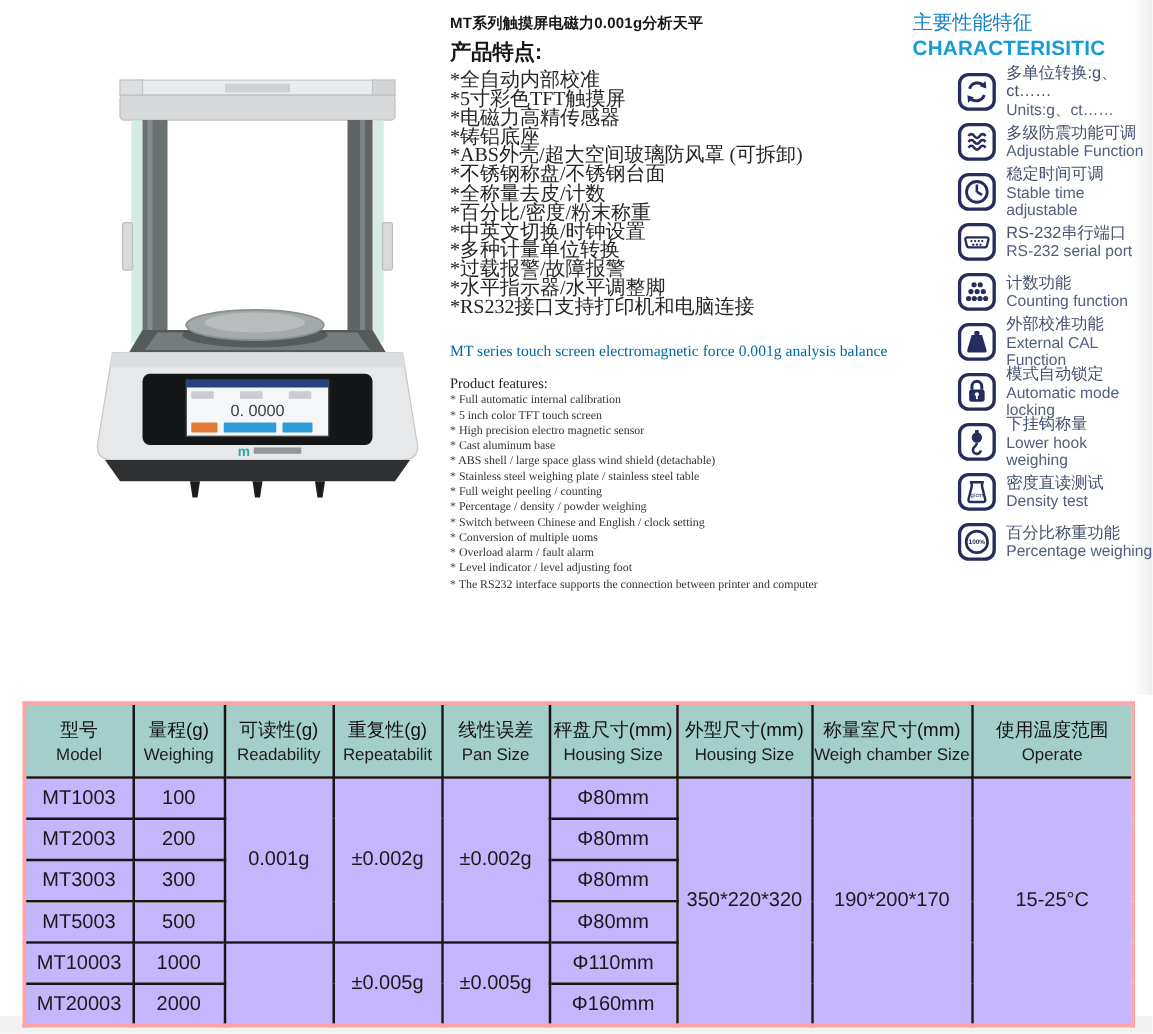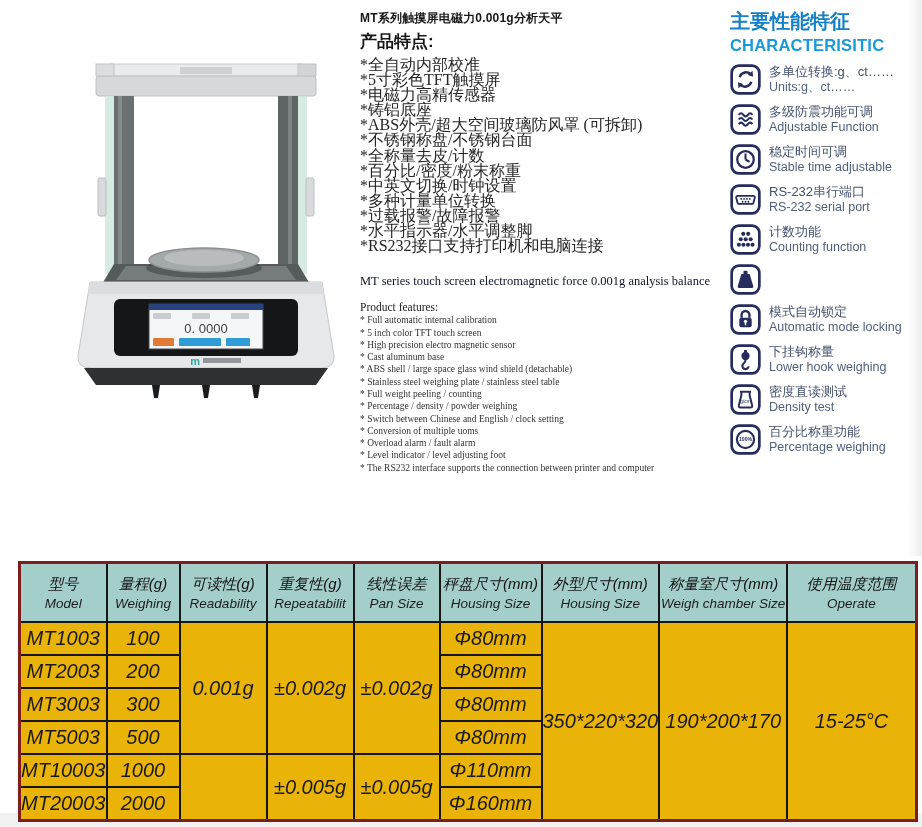--- a/index.html
+++ b/index.html
@@ -14,44 +14,44 @@
 
   
   .photo{position:absolute;left:52px;top:18px;width:308px;height:412px;}
 
   
   .intro{position:absolute;left:360px;top:10px;width:372px;}
   .intro-title{font-size:12px;font-weight:bold;white-space:nowrap;letter-spacing:0.2px;color:#171717;}
   .intro-sub{font-size:17px;font-weight:bold;margin-top:3px;color:#171717;}
   .feat-zh{list-style:none;margin:4px 0 0 0;padding:0;
     font-family:"Liberation Serif",serif;font-size:16px;line-height:15.1px;color:#252525;}
-  .summary-en{font-family:"Liberation Serif",serif;font-size:12.5px;margin-top:21px;color:#0f172a;}
+  .summary-en{font-family:"Liberation Serif",serif;font-size:12.5px;margin-top:21px;color:#0369a1;}
   .feat-en-head{font-family:"Liberation Serif",serif;font-size:11.5px;margin-top:12px;color:#222;}
   .feat-en{list-style:none;margin:1px 0 0 0;padding:0;
     font-family:"Liberation Serif",serif;font-size:9.5px;line-height:12.3px;color:#333;}
 
   
   .chars{position:absolute;left:730px;top:8px;width:192px;}
-  .chars-h-zh{font-size:20px;font-weight:bold;color:#1480c6;}
+  .chars-h-zh{font-size:16px;font-weight:normal;color:#1480c6;}
   .chars-h-en{font-size:16.5px;font-weight:bold;color:#189bd6;margin-top:1px;letter-spacing:0.2px;}
-  .char-item{display:flex;align-items:center;margin-top:9px;height:31px;}
+  .char-item{display:flex;align-items:center;margin-top:9px;height:31px;margin-left:36px;}
   .char-icon{width:31px;height:31px;flex:0 0 31px;margin-right:8px;}
   .char-icon svg{width:31px;height:31px;display:block;}
   .char-txt{line-height:1.15;}
   .char-zh{font-size:13px;color:#44506c;}
   .char-en{font-size:12.5px;color:#52607c;}
 
   
   .table-wrap{position:absolute;left:18px;top:561px;}
-  table.spec{border-collapse:collapse;table-layout:fixed;border:3px solid #7f1d1d;font-style:italic;}
+  table.spec{border-collapse:collapse;table-layout:fixed;border:3px solid #fca5a5;}
   table.spec th,table.spec td{border:2px solid #161616;text-align:center;padding:0;overflow:hidden;}
   table.spec th{background:#a3cec9;height:57px;font-weight:normal;}
   .th-zh{font-size:15px;color:#101010;}
   .th-en{font-size:13.5px;color:#1c1c1c;margin-top:2px;}
-  table.spec td{height:31px;font-size:20px;background:#eab308;}
+  table.spec td{height:31px;font-size:16px;background:#c4b5fd;}
   td.model-cell{background:#a3cec9;font-size:16.5px;}
   td.merged{font-size:16.5px;}
 </style>
 </head>
 <body>
 
 <div class="edge-right"></div>
 <div class="edge-bottom"></div>
 
 <div class="photo">
@@ -231,20 +231,24 @@
         </div>
       </div>
       <div class="char-item">
         <span class="char-icon">
           <svg viewBox="0 0 30 30">
             <rect x="1.6" y="1.6" width="26.8" height="26.8" rx="7" fill="none" stroke="#272c5e" stroke-width="2.6"></rect>
             <rect x="13" y="6.5" width="4" height="3.4" rx="1" fill="#272c5e"></rect>
      <path d="M11 9.6 h8 l3.4 11.4 q0.6 2.2 -1.7 2.2 h-11.4 q-2.3 0 -1.7 -2.2 z" fill="#272c5e"></path>
           </svg>
         </span>
+        <div class="char-txt">
+          <div class="char-zh">外部校准功能</div>
+          <div class="char-en">External CAL Function</div>
+        </div>
       </div>
       <div class="char-item">
         <span class="char-icon">
           <svg viewBox="0 0 30 30">
             <rect x="1.6" y="1.6" width="26.8" height="26.8" rx="7" fill="none" stroke="#272c5e" stroke-width="2.6"></rect>
             <path d="M11.2 13.4 v-2.8 a3.8 3.8 0 0 1 7.6 0 v2.8" fill="none" stroke="#272c5e" stroke-width="2.3"></path>
      <rect x="9" y="13.2" width="12" height="9.4" rx="2" fill="#272c5e"></rect>
      <circle cx="15" cy="16.8" r="1.6" fill="#fff"></circle>
             <rect x="14.3" y="17.4" width="1.4" height="3.2" fill="#fff"></rect>
           </svg>

